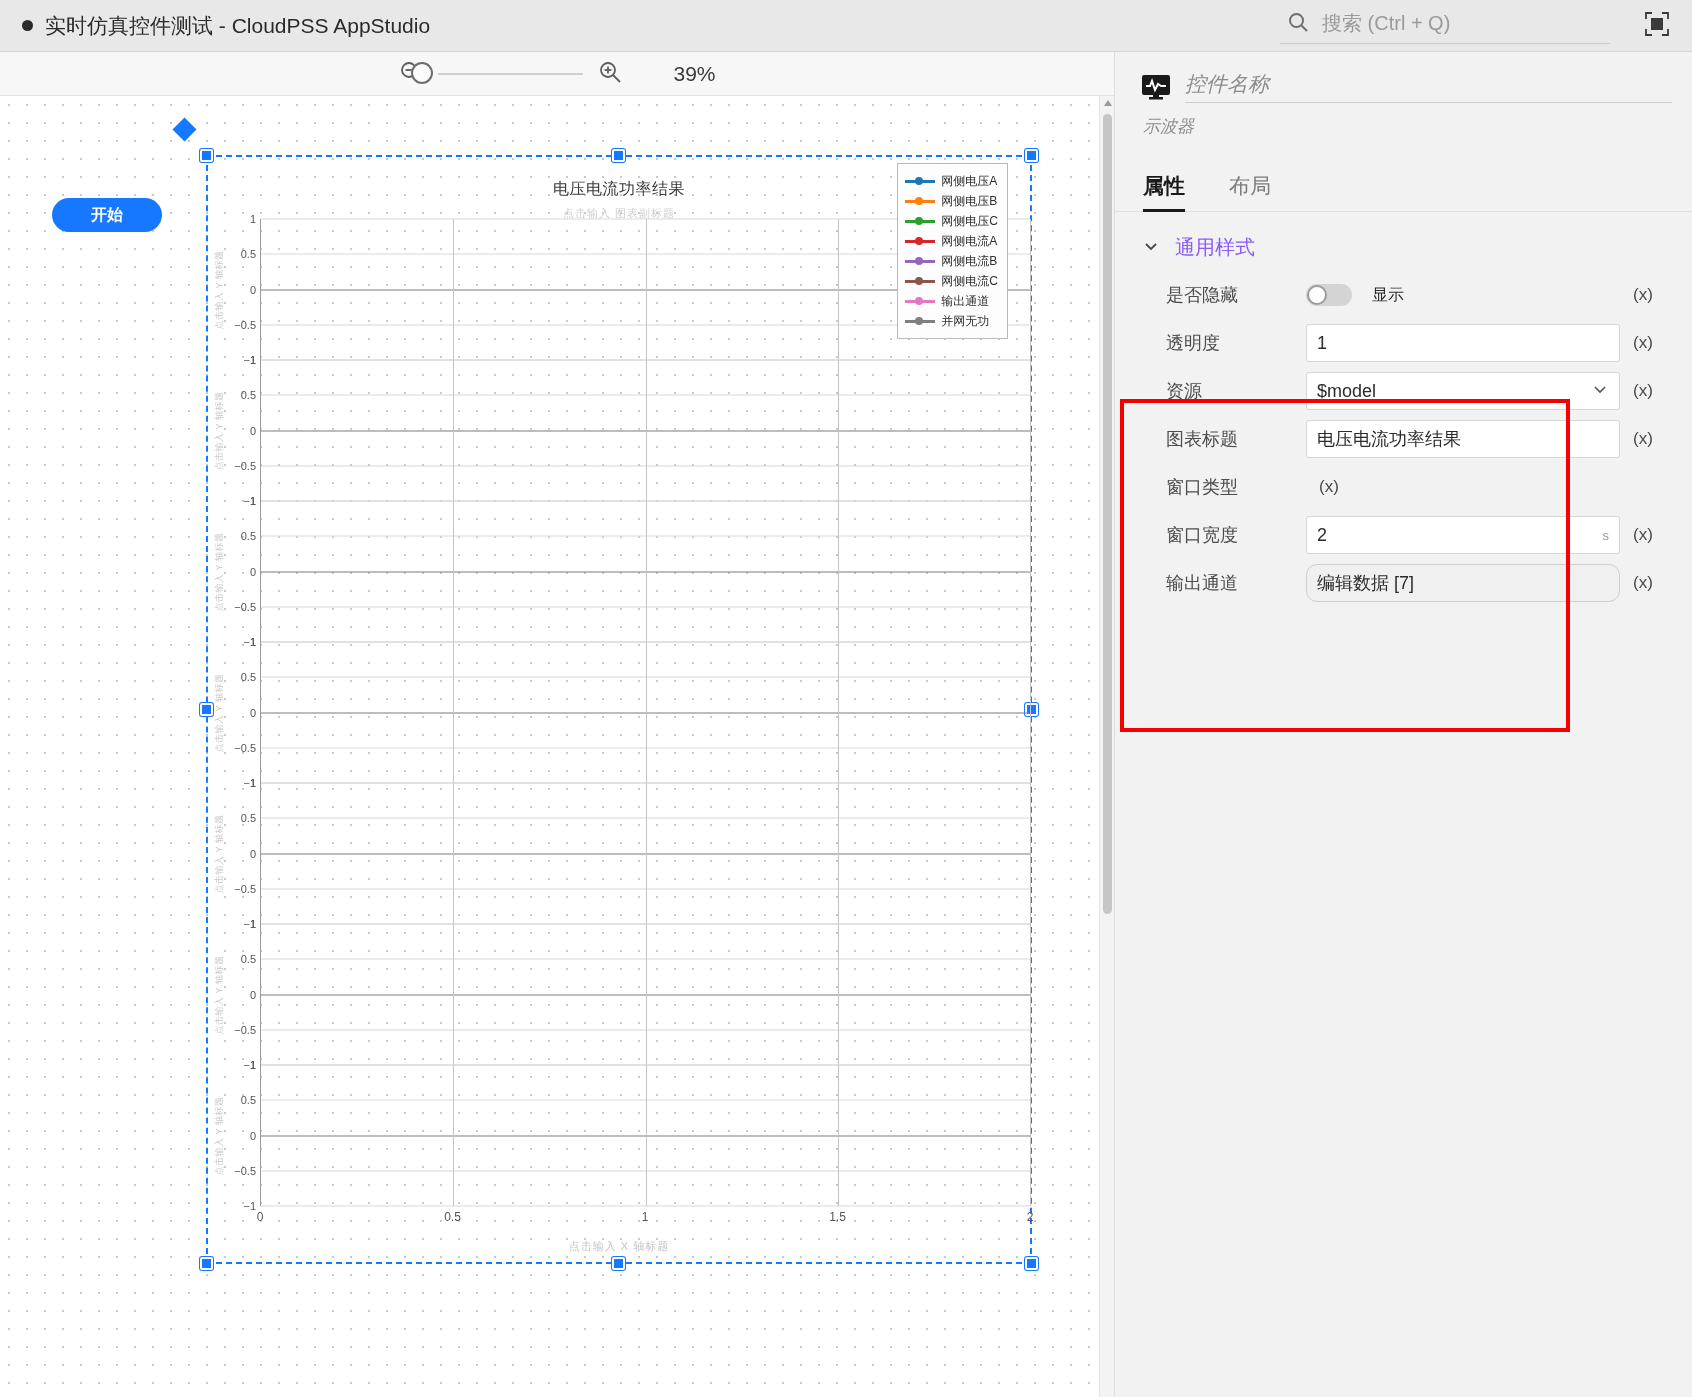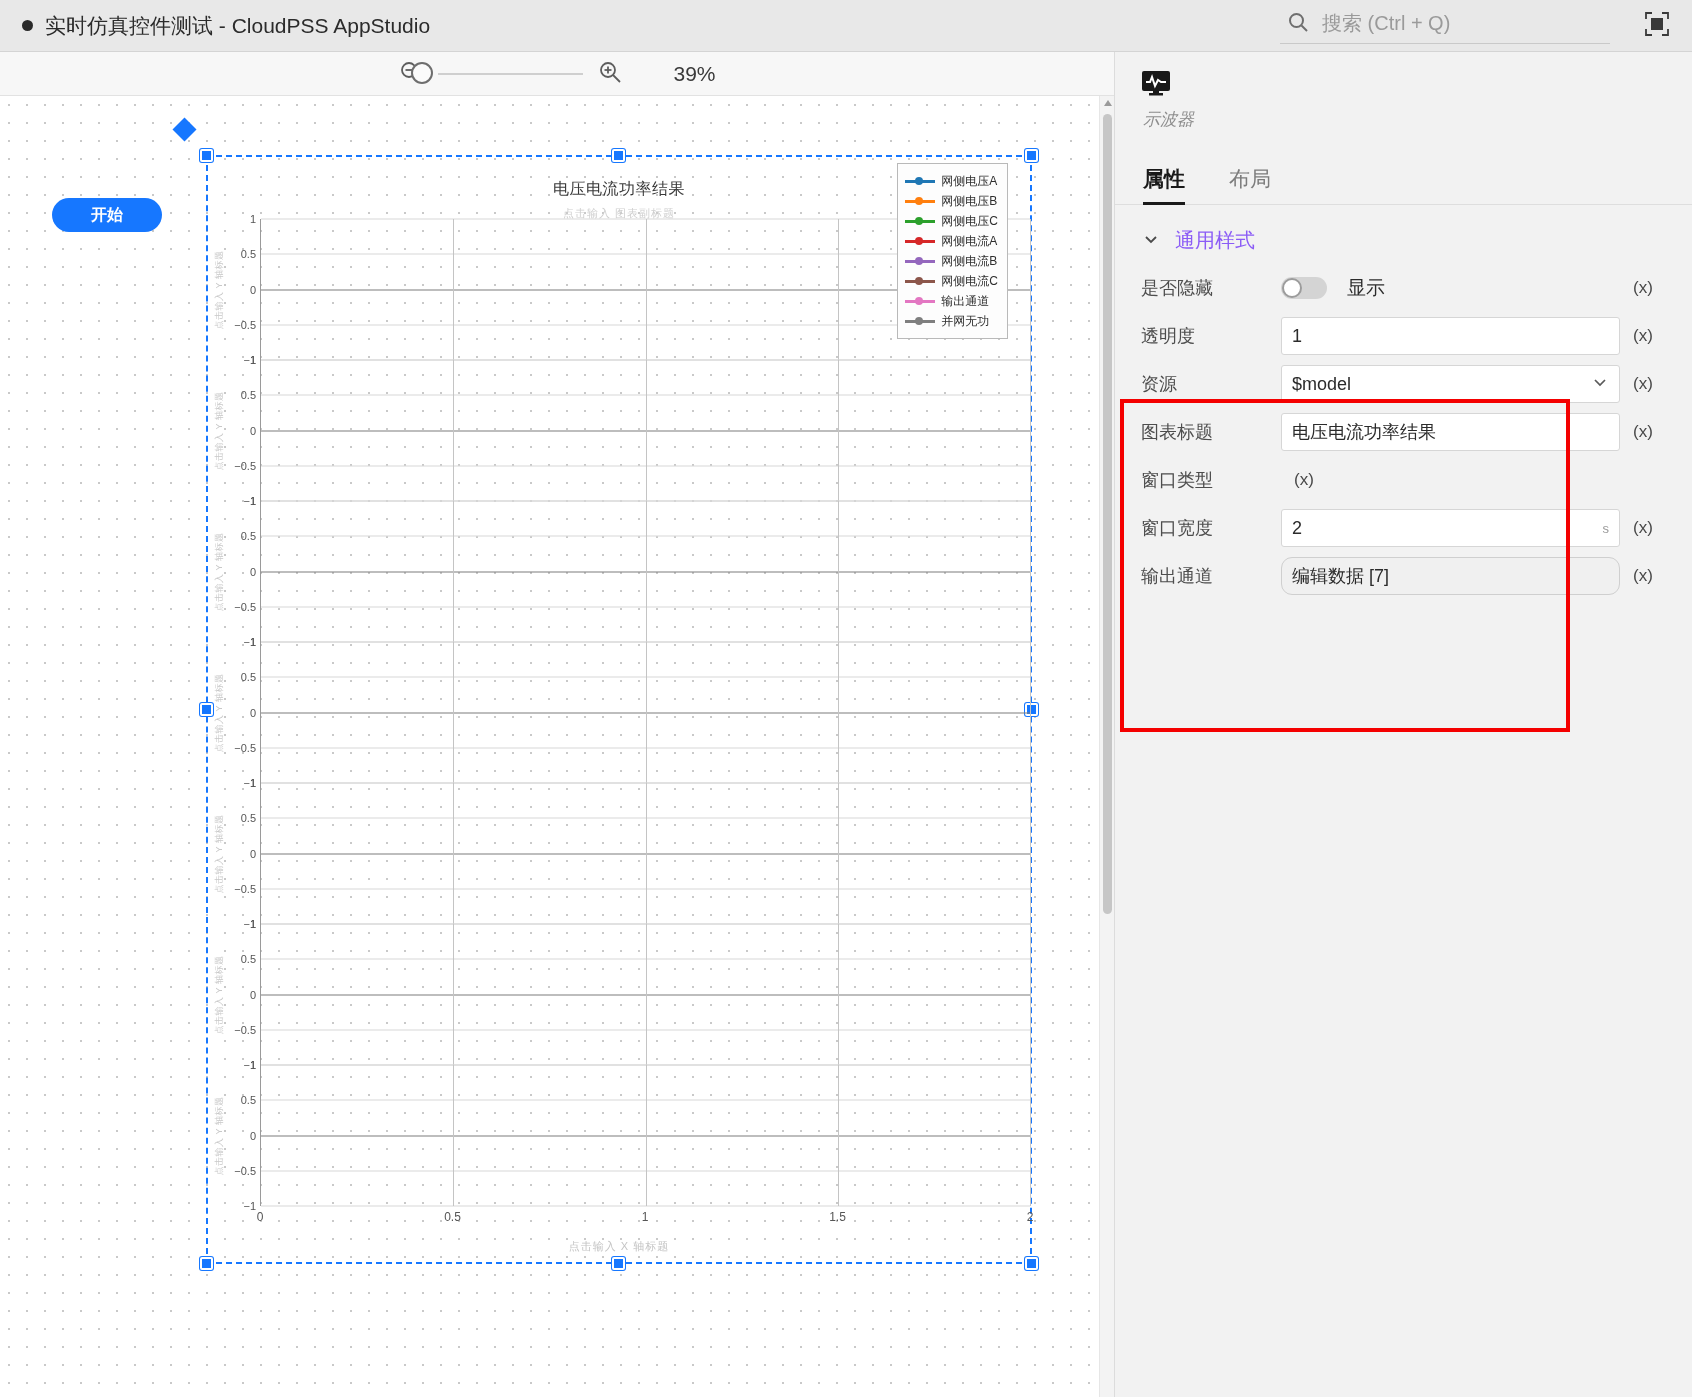--- a/index.html
+++ b/index.html
@@ -237,21 +237,21 @@
   }
   .chev { flex: 0 0 auto; }
   .section-title { font-size: 20px; color: #8b5cf6; }
 
   .field-row {
     display: flex; align-items: center;
     height: 48px;
   }
   .field-label {
     width: 140px; flex: 0 0 auto;
-    font-size: 18px; color: #4d4d4d;
+    font-size: 18px; color: #4d4d4d; margin-left: 25px;
   }
   .field-ctl {
     flex: 1 1 auto; position: relative;
   }
   .ctl-box {
     height: 38px; background: #fff; border: 1px solid #d6d6d6;
     border-radius: 3px; display: flex; align-items: center;
     padding: 0 10px; font-size: 18px; color: #2b2b2b;
   }
   .ctl-box.btn {
@@ -266,21 +266,21 @@
   }
   .toggle {
     width: 46px; height: 22px; border-radius: 11px; background: #d4d4d4;
     position: relative; cursor: pointer; flex: 0 0 auto;
   }
   .toggle .knob {
     position: absolute; left: 1px; top: 1px;
     width: 20px; height: 20px; border-radius: 50%;
     background: #fff; border: 2px solid #9c9c9c;
   }
-  .toggle-label { font-size: 19px; color: #2b2b2b; margin-left: 20px; }
+  .toggle-label { font-size: 16px; color: #2b2b2b; margin-left: 20px; }
 
   .highlight-box {
     position: absolute; left: 1120px; top: 399px;
     width: 450px; height: 333px;
     border: 4px solid #f40000; pointer-events: none; z-index: 20;
   }
 </style>
 </head>
 <body>
 
@@ -599,20 +599,21 @@
   <div class="panel">
     <div class="panel-head">
       <span class="widget-icon">
         <svg width="30" height="26" viewBox="0 0 30 26">
           <rect x="1" y="1" width="28" height="20" rx="2" fill="#1a1a1a"></rect>
           <rect x="12" y="21" width="6" height="3" fill="#1a1a1a"></rect>
           <rect x="8" y="23" width="14" height="2.5" fill="#1a1a1a"></rect>
           <polyline points="5,12 9,12 11,7 14,16 17,10 20,12 25,12" fill="none" stroke="#ffffff" stroke-width="2"></polyline>
         </svg>
       </span>
+      <input class="widget-name-input" type="text" placeholder="控件名称" style="">
     </div>
     <div class="panel-sub">示波器</div>
 
     <div class="tabs">
       <div class="tab active">属性</div>
       <div class="tab">布局</div>
     </div>
 
     <div id="sections">
         <div class="section">

